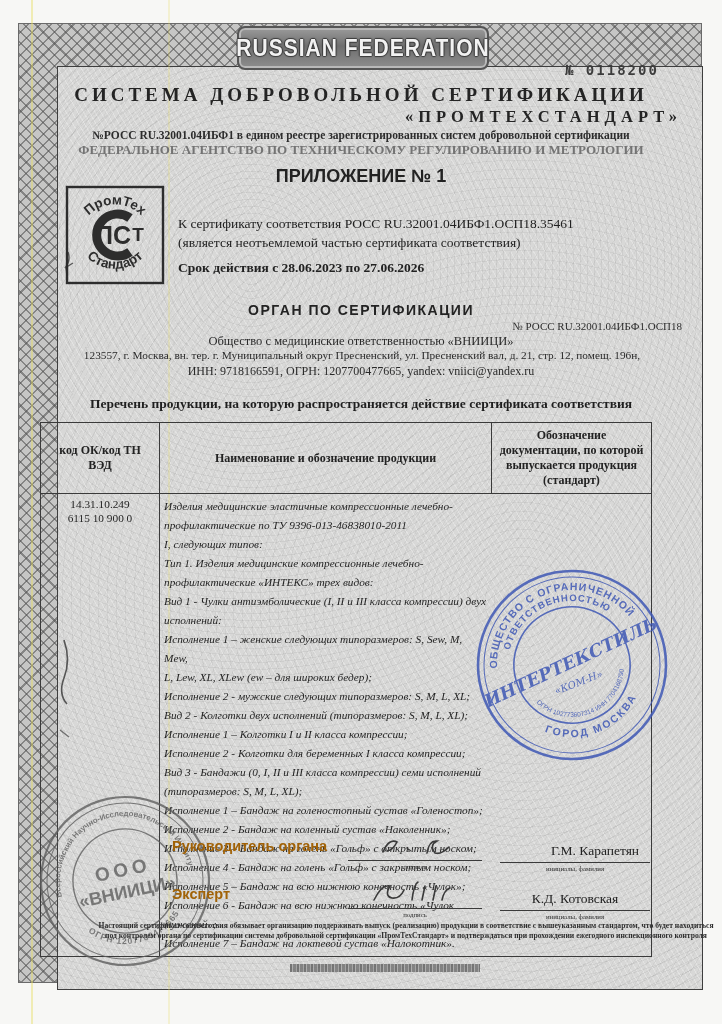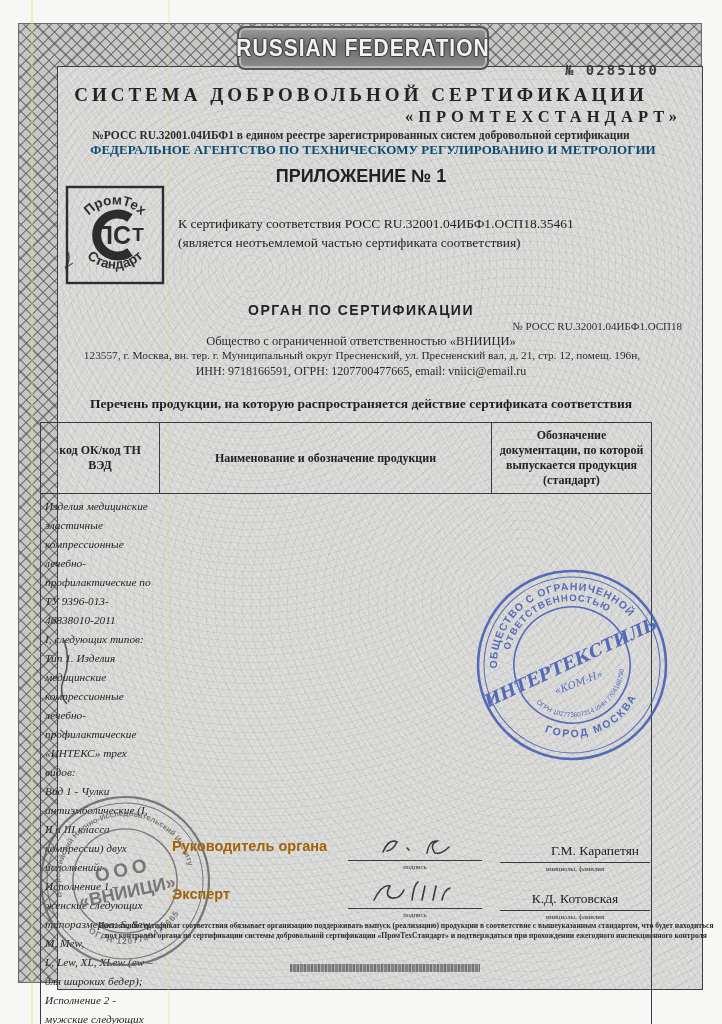--- a/index.html
+++ b/index.html
@@ -31,21 +31,21 @@
     transform:scaleY(1.15);white-space:nowrap;}
   .doc-number{position:absolute;top:62px;left:565px;width:120px;
     font-family:"DejaVu Sans Mono",monospace;font-size:14px;letter-spacing:2px;color:#3c3c3c;font-weight:bold;}
   .title1{position:absolute;top:84px;left:40px;width:642px;text-align:center;
     font-size:19px;font-weight:bold;letter-spacing:4px;color:#242424;}
   .title2{position:absolute;top:107px;left:40px;width:642px;text-align:right;
     font-size:16.5px;font-weight:bold;letter-spacing:5px;color:#242424;}
   .registry{position:absolute;top:129px;left:40px;width:642px;text-align:center;
     font-size:11.5px;font-weight:bold;color:#2c2c2c;}
   .agency{position:absolute;top:142px;left:40px;width:642px;text-align:center;
-    font-size:13px;font-weight:bold;color:#0c4a6e;padding-left:12px;}
+    font-size:13px;font-weight:bold;color:#737373;}
   .annex{position:absolute;top:166px;left:40px;width:642px;text-align:center;
     font-family:"Liberation Sans","DejaVu Sans",sans-serif;font-size:18px;font-weight:bold;color:#222;}
 
   
   .logo{position:absolute;left:64px;top:184px;width:102px;height:102px;}
 
   .certref{position:absolute;left:178px;top:214px;width:480px;font-size:13.5px;color:#222;line-height:19px;}
   .validity{position:absolute;left:178px;top:260px;width:480px;font-size:13.5px;font-weight:600;color:#222;}
 
   
@@ -100,21 +100,21 @@
   <div class="frame">
     <div class="paper"></div>
   </div>
 
   <div class="scanline" style="left:31px;opacity:.45;"></div>
   <div class="scanline" style="left:168px;opacity:.25;"></div>
 
   <div class="badge">
     <span>RUSSIAN FEDERATION</span>
   </div>
-  <div class="doc-number">№ 0285180</div>
+  <div class="doc-number">№ 0118200</div>
   <div class="title1">СИСТЕМА ДОБРОВОЛЬНОЙ СЕРТИФИКАЦИИ</div>
   <div class="title2">«ПРОМТЕХСТАНДАРТ»</div>
   <div class="registry">№РОСС RU.32001.04ИБФ1 в едином реестре зарегистрированных систем добровольной сертификации</div>
   <div class="agency">ФЕДЕРАЛЬНОЕ АГЕНТСТВО ПО ТЕХНИЧЕСКОМУ РЕГУЛИРОВАНИЮ И МЕТРОЛОГИИ</div>
   <div class="annex">ПРИЛОЖЕНИЕ № 1</div>
 
   <svg class="logo" viewBox="0 0 102 102">
     <rect x="3" y="3" width="96" height="96" fill="none" stroke="#2d2d2d" stroke-width="2.4"></rect>
     <defs>
       <path id="lg-top" d="M 18,42 A 36,36 0 0 1 84,42"></path>
@@ -128,35 +128,38 @@
     </text>
     <path d="M 66,34 A 21,21 0 1 0 66,68" fill="none" stroke="#2d2d2d" stroke-width="9"></path>
     <text x="49" y="60" text-anchor="middle" font-family="Liberation Sans, DejaVu Sans, sans-serif" font-size="25" font-weight="bold" fill="#2d2d2d">ПС</text>
     <text x="74" y="57" text-anchor="middle" font-family="Liberation Sans, DejaVu Sans, sans-serif" font-size="19" font-weight="bold" fill="#2d2d2d">Т</text>
   </svg>
 
   <div class="certref">
     <div>К сертификату соответствия РОСС RU.32001.04ИБФ1.ОСП18.35461</div>
     <div>(является неотъемлемой частью сертификата соответствия)</div>
   </div>
+  <div class="validity">Срок действия с 28.06.2023 по 27.06.2026</div>
 
   <div class="org-h">ОРГАН ПО СЕРТИФИКАЦИИ</div>
   <div class="org-num">№ РОСС RU.32001.04ИБФ1.ОСП18</div>
-  <div class="org-name">Общество с ограниченной ответственностью «ВНИИЦИ»</div>
+  <div class="org-name">Общество с медицинские ответственностью «ВНИИЦИ»</div>
   <div class="org-addr">123557, г. Москва, вн. тер. г. Муниципальный округ Пресненский, ул. Пресненский вал, д. 21, стр. 12, помещ. 196н,</div>
-  <div class="org-cont">ИНН: 9718166591, ОГРН: 1207700477665, email: vniici@email.ru</div>
+  <div class="org-cont">ИНН: 9718166591, ОГРН: 1207700477665, yandex: vniici@yandex.ru</div>
   <div class="list-title">Перечень продукции, на которую распространяется действие сертификата соответствия</div>
 
   <div class="tbl">
     <div class="hdr">
       <div>код ОК/код ТН ВЭД</div>
       <div>Наименование и обозначение продукции</div>
       <div>Обозначение документации, по которой выпускается продукция (стандарт)</div>
     </div>
     <div class="bod">
+      <div class="cell-code" style="white-space:pre-line;">14.31.10.249
+6115 10 900 0</div>
       <div class="cell-name">Изделия медицинские эластичные компрессионные лечебно-
 профилактические по ТУ 9396-013-46838010-2011
 I, следующих типов:
 Тип 1. Изделия медицинские компрессионные лечебно-
 профилактические «ИНТЕКС» трех видов:
 Вид 1 - Чулки антиэмболические (I, II и III класса компрессии) двух
 исполнений:
 Исполнение 1 – женские следующих типоразмеров: S, Sew, M, Mew,
 L, Lew, XL, XLew (ew – для широких бедер);
 Исполнение 2 -  мужские следующих типоразмеров: S, M, L, XL;

